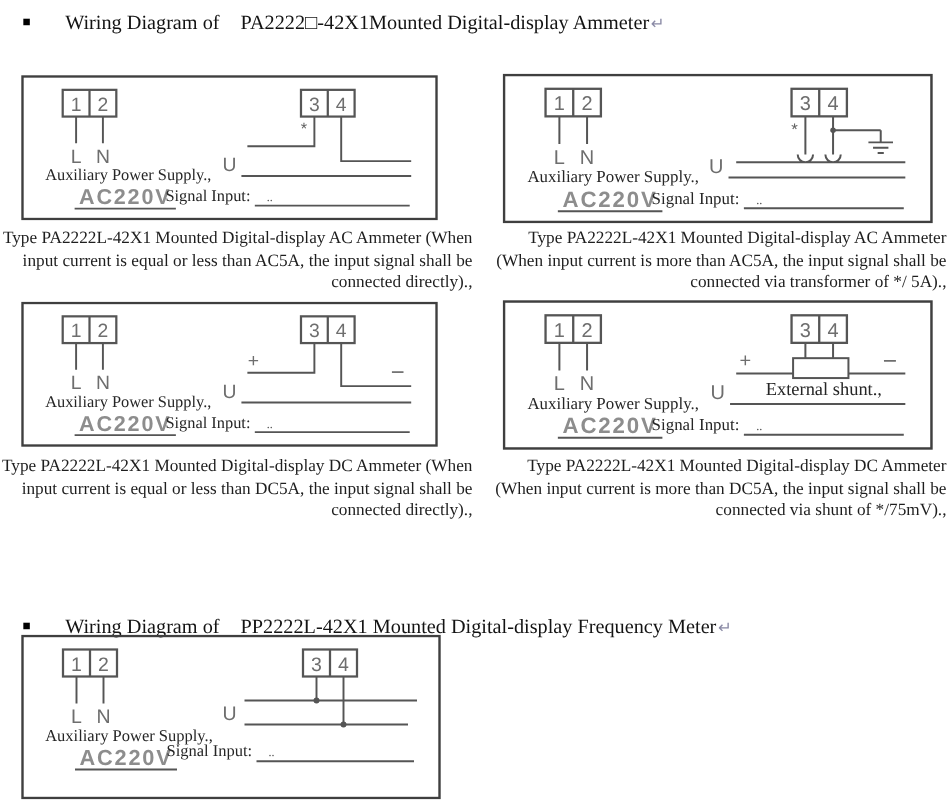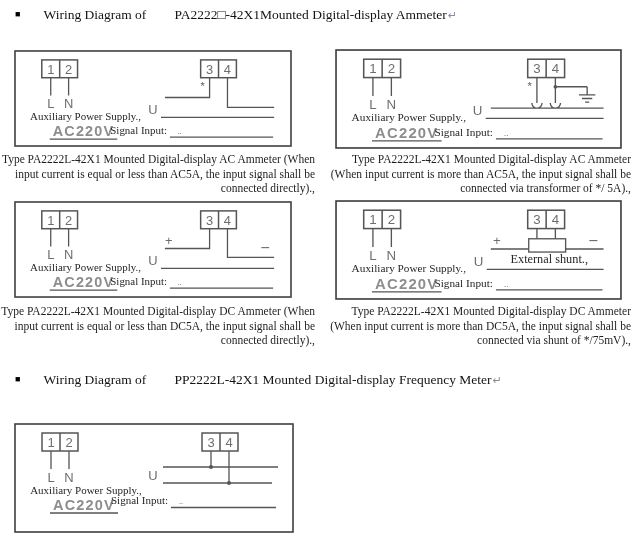--- a/index.html
+++ b/index.html
@@ -1,21 +1,21 @@
 <!DOCTYPE html>
 <html><head>
 <meta charset="utf-8">
 <style>
   html,body{margin:0;padding:0;background:#fff;}
   body{width:633px;height:538px;position:relative;overflow:hidden;
        font-family:"Liberation Serif",serif;}
   .heading{position:absolute;left:15px;white-space:nowrap;
            font-size:13.5px;color:#131313;}
   .bullet{font-size:9px;vertical-align:2px;margin-right:23px;color:#000;}
-  .model{margin-left:28px;}
+  .model{margin-left:14px;}
   .retmark{color:#8b8ba6;font-size:11px;margin-left:1px;}
   .caption{position:absolute;text-align:right;color:#1e1e1e;
            font-size:11.5px;line-height:1.27;}
   svg.box{position:absolute;}
   .bord{fill:none;stroke:#3f3f3f;stroke-width:1.6;}
   .blk rect{fill:#fff;stroke:#555;stroke-width:1.5;}
   .blk line{stroke:#555;stroke-width:1.5;}
   .wire path{fill:none;stroke:#555;stroke-width:1.3;}
   .dot{fill:#555;stroke:none;}
   .dg{font-family:"Liberation Sans",sans-serif;font-size:13px;fill:#6e6e6e;text-anchor:middle;}
@@ -198,21 +198,21 @@
   <text class="ser" x="97" y="85">Signal Input:</text>
   <text class="ser marks" x="165" y="85">..</text>
   <g class="wire">
       <path d="M157,88 H261"></path>
     </g>
 </svg>
 
 <div class="caption" style="left:0;top:304px;width:315px">Type PA2222L-42X1  Mounted Digital-display DC Ammeter (When input current is equal or less than DC5A, the input signal shall be connected  directly).,</div>
 <div class="caption" style="left:318px;top:304px;width:313px">Type PA2222L-42X1  Mounted Digital-display DC Ammeter (When input current is more than DC5A, the input signal shall be connected  via shunt of */75mV).,</div>
 
-<div class="heading" style="top:372px">
+<div class="heading" style="top:410px">
   <span class="bullet">■</span><span>Wiring Diagram of</span><span class="model">PP2222L-42X1 Mounted Digital-display Frequency Meter</span><span class="retmark">↵</span>
 </div>
 
 <svg class="box" style="left:14px;top:423px;width:280px;height:110px" viewBox="0 0 280 110" preserveAspectRatio="none">
   <rect class="bord" x="1" y="1" width="278" height="108"></rect>
   <g class="blk">
       <rect x="28" y="10" width="36" height="18"></rect>
       <line x1="46" y1="10" x2="46" y2="28"></line>
     </g>
   <text class="dg" x="37" y="24">1</text>

